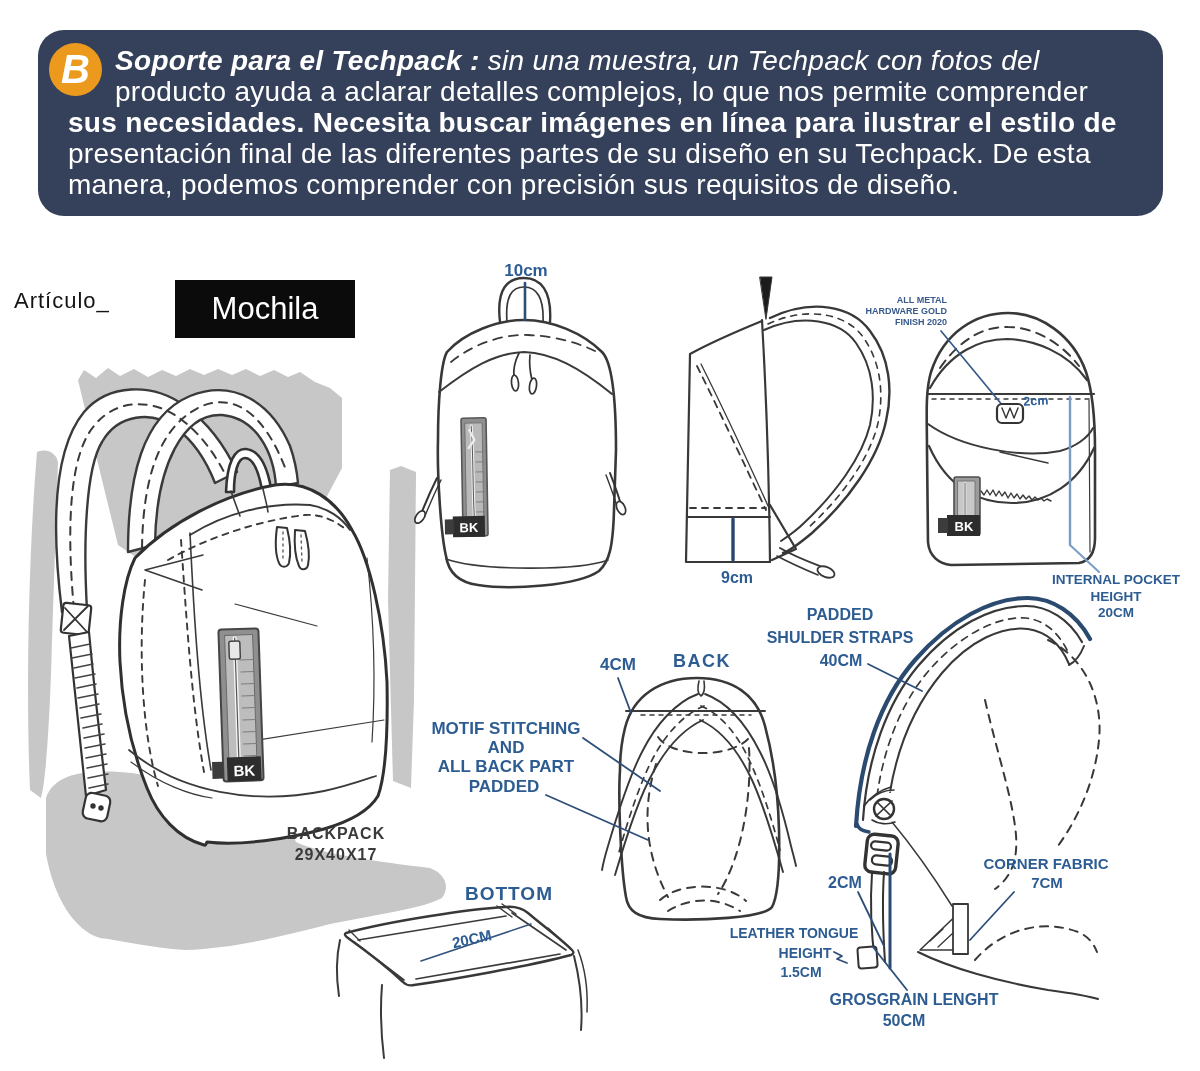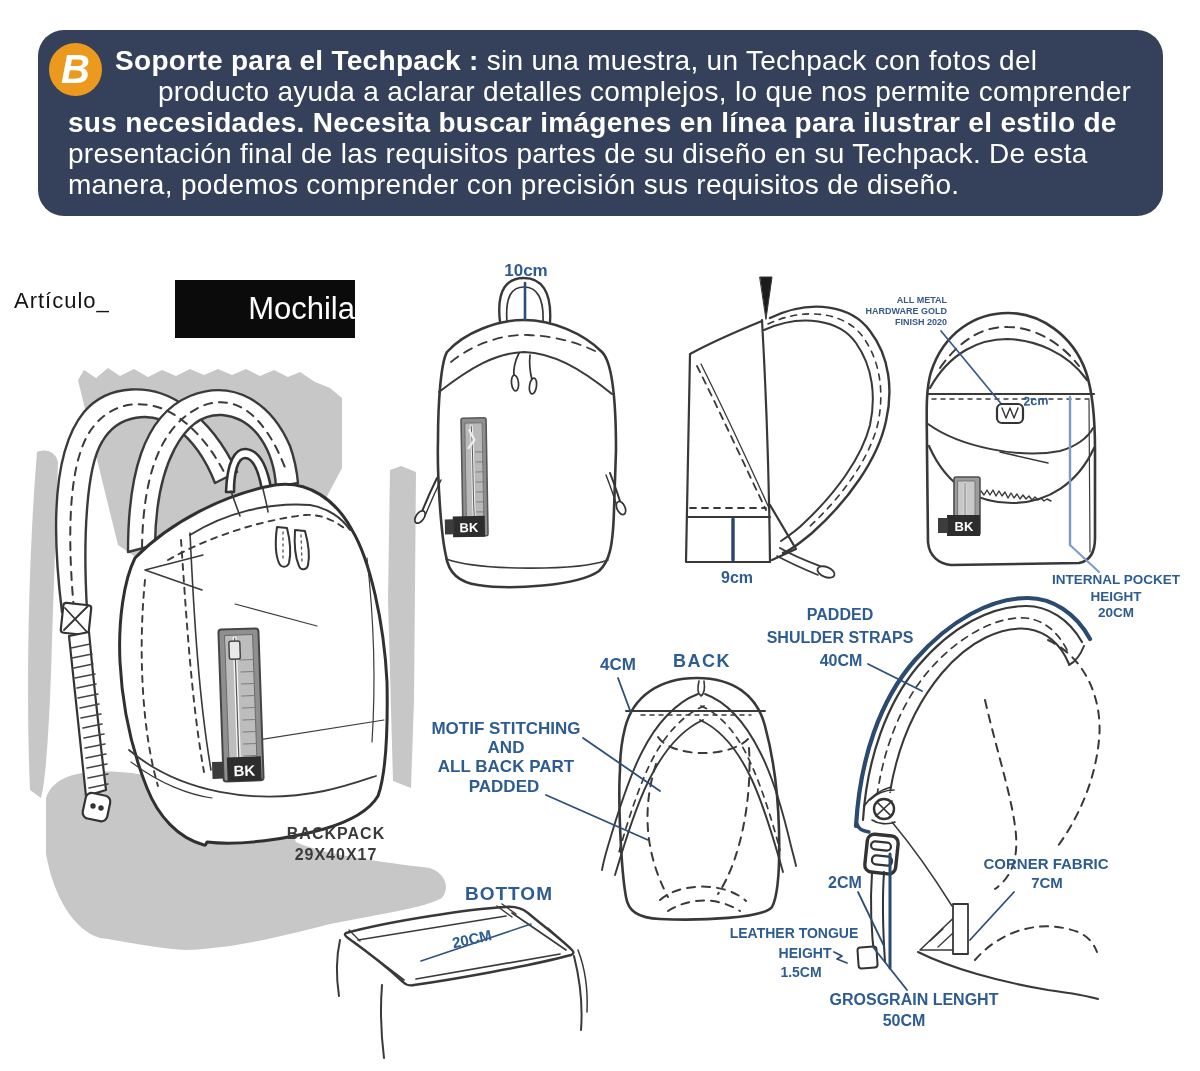--- a/index.html
+++ b/index.html
@@ -3,31 +3,31 @@
 <meta charset="utf-8">
 <style>
   html,body{margin:0;padding:0;}
   body{width:1200px;height:1071px;background:#ffffff;font-family:"Liberation Sans",sans-serif;overflow:hidden;position:relative;}
   #hdr{position:absolute;left:38px;top:30px;width:1125px;height:186px;background:#35415a;border-radius:26px;}
   .hl{position:absolute;color:#ffffff;font-size:28px;white-space:nowrap;letter-spacing:.3px;line-height:29px;}
   #bcirc{position:absolute;left:49px;top:43px;width:53px;height:53px;border-radius:50%;background:#ec9a1e;color:#fff;
      font-weight:bold;font-style:italic;font-size:40px;text-align:center;line-height:52px;}
   #articulo{position:absolute;left:14px;top:288px;font-size:22px;color:#141414;letter-spacing:1px;}
   #mochila{position:absolute;left:175px;top:280px;width:180px;height:58px;background:#0b0b0b;color:#fff;
-     font-size:31px;text-align:right;line-height:57px;}
+     font-size:31px;text-align:center;line-height:57px;}
   svg{position:absolute;left:0;top:0;}
   svg text{font-family:"Liberation Sans",sans-serif;}
 </style>
 </head>
 <body>
 <div id="hdr"></div>
-<div class="hl" style="left:115px;top:46px;"><b>Soporte para el Techpack :</b> sin una muestra, un Techpack con fotos del</div>
-<div class="hl" style="left:115px;top:77px;margin-left:43px;">producto ayuda a aclarar detalles complejos, lo que nos permite comprender</div>
+<div class="hl" style="left:115px;top:46px;font-style:italic;"><b>Soporte para el Techpack :</b> sin una muestra, un Techpack con fotos del</div>
+<div class="hl" style="left:115px;top:77px;">producto ayuda a aclarar detalles complejos, lo que nos permite comprender</div>
 <div class="hl" style="left:68px;top:108px;font-weight:bold;">sus necesidades. Necesita buscar imágenes en línea para ilustrar el estilo de</div>
-<div class="hl" style="left:68px;top:139px;">presentación final de las requisitos partes de su diseño en su Techpack. De esta</div>
+<div class="hl" style="left:68px;top:139px;">presentación final de las diferentes partes de su diseño en su Techpack. De esta</div>
 <div class="hl" style="left:68px;top:170px;text-align:right;">manera, podemos comprender con precisión sus requisitos de diseño.</div>
 <div id="bcirc">B</div>
 <div id="articulo">Artículo_</div>
 <div id="mochila">Mochila</div>
 <svg width="1200" height="1071" viewBox="0 0 1200 1071">
 <g stroke-linecap="round" stroke-linejoin="round" fill="none">
 <g fill="#c7c7c7" stroke="none">
 <path d="M78,380 L84,370 L96,378 L108,368 L120,376 L134,369 L148,377 L162,370 L176,376 L190,369 L204,375 L218,369 L232,375 L246,369 L260,376 L274,370 L288,377 L300,372 L315,382 L330,388 L342,398 L342,468 L325,500 L302,522 L290,512 L268,488 L262,520 L256,548 L240,560 L200,520 L170,545 L140,560 L118,545 L102,480 L90,430 Z"></path>
 <path d="M37,452 C46,448 56,452 58,462 L52,640 C50,720 46,780 41,798 L30,790 C26,700 28,560 37,452 Z"></path>
 <path d="M390,470 L401,466 L416,472 L414,700 L411,788 L393,781 L388,600 Z"></path>

